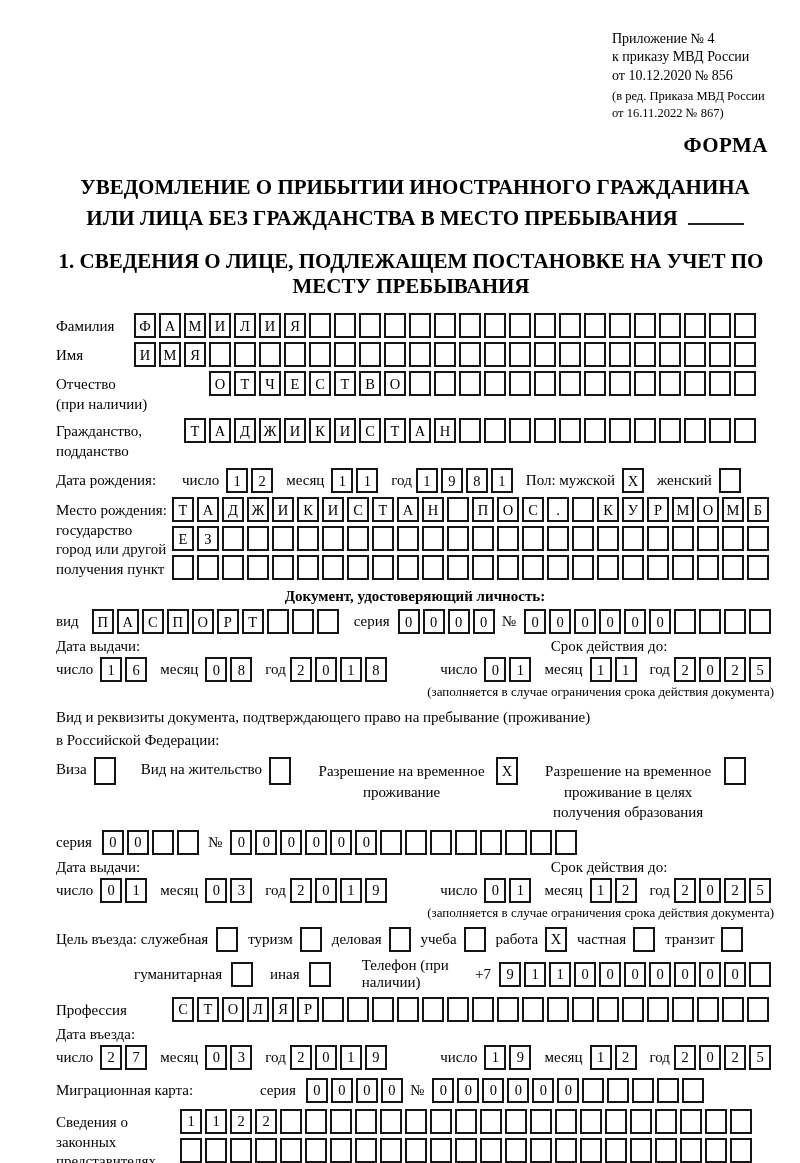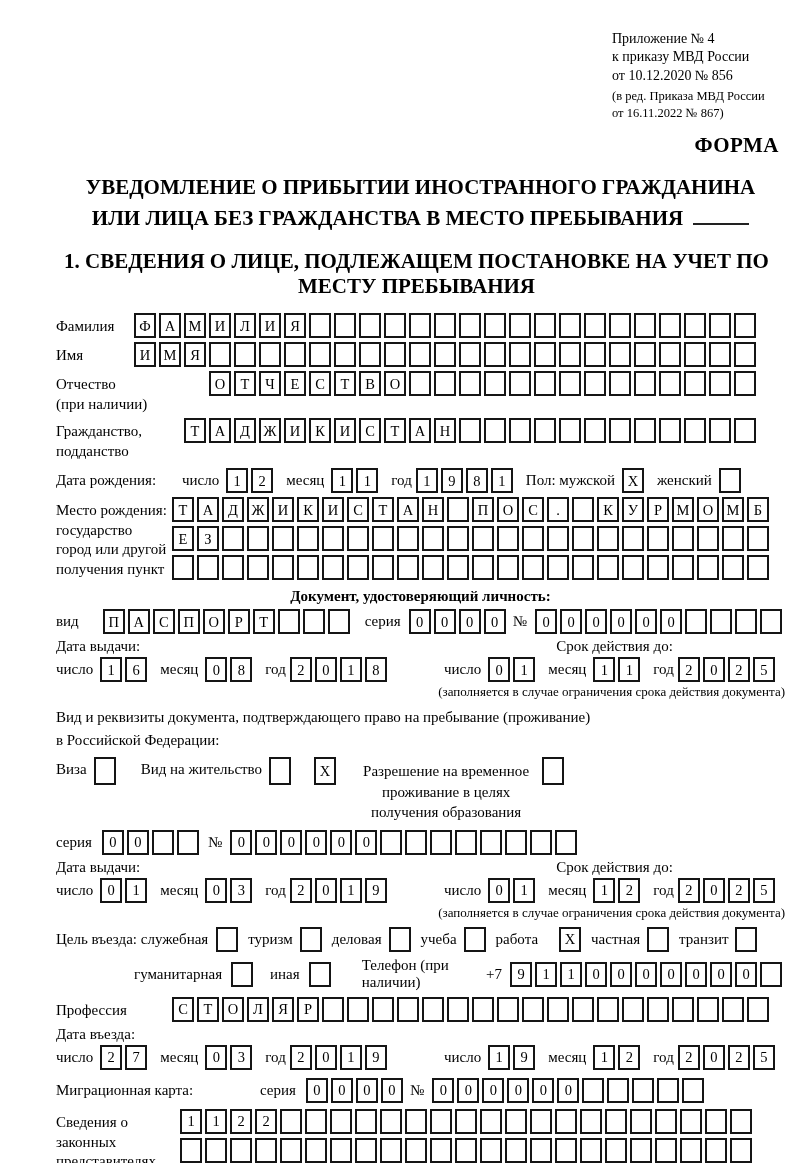--- a/index.html
+++ b/index.html
@@ -1,18 +1,18 @@
 <!DOCTYPE html>
 <html><head>
 <meta charset="utf-8">
 <style>
   html,body{margin:0;padding:0;background:#fff;}
   .page{width:800px;height:1163px;box-sizing:border-box;background:#fff;color:#000;
         font-family:"Liberation Serif","DejaVu Serif",serif;font-size:15px;
-        padding:30px 15px 10px 56px;overflow:hidden;position:relative;}
+        padding:30px 26px 10px 56px;overflow:hidden;position:relative;}
   
   .appendix{margin-left:556px;font-size:14px;line-height:1.32;}
   .appendix .rev{font-size:12.5px;margin-top:3px;line-height:1.32;}
   .forma{ text-align:right;font-weight:bold;margin:12px 6px 0 0;font-size:21px;letter-spacing:.5px;}
   
   .title{text-align:center;font-weight:bold;font-size:21px;line-height:1.45;margin-top:14px;}
   .title .uline{display:inline-block;width:56px;border-bottom:2px solid #222;height:14px;margin-left:10px;}
   .sec-heading{font-weight:bold;font-size:21px;margin:16px 0 14px -8px;text-align:center;}
   
   .frow{display:flex;align-items:flex-start;margin-bottom:4px;}
@@ -402,20 +402,21 @@
       <span class="ol">Виза</span>
       <span class="cell" style="height:28px"></span>
     </div>
     <div class="gap" style="width:22px"></div>
     <div class="opt">
       <span class="ol">Вид на жительство</span>
       <span class="cell" style="height:28px"></span>
     </div>
     <div class="gap" style="width:20px"></div>
     <div class="opt">
+      <span class="ol2" style="width:175px">Разрешение на временное проживание</span>
       <span class="cell" style="height:28px">X</span>
     </div>
     <div class="gap" style="width:18px"></div>
     <div class="opt">
       <span class="ol2" style="width:178px">Разрешение на временное проживание в целях получения образования</span>
       <span class="cell" style="height:28px"></span>
     </div>
   </div>
 
   <div class="frow" style="align-items:center;margin-top:8px">
@@ -497,21 +498,21 @@
 
   <div class="frow" style="align-items:center;margin-top:4px">
     <span>Цель въезда: служебная</span>
     <span class="cell" style="margin-left:8px"></span>
     <span style="margin-left:7px;margin-right:7px">туризм</span>
     <span class="cell"></span>
     <span style="margin-left:7px;margin-right:7px">деловая</span>
     <span class="cell"></span>
     <span style="margin-left:7px;margin-right:7px">учеба</span>
     <span class="cell"></span>
-    <span style="margin-left:7px;margin-right:21px">работа</span>
+    <span style="margin-left:7px;margin-right:7px">работа</span>
     <span class="cell">X</span>
     <span style="margin-left:7px;margin-right:7px">частная</span>
     <span class="cell"></span>
     <span style="margin-left:7px;margin-right:7px">транзит</span>
     <span class="cell"></span>
   </div>
   <div class="frow" style="align-items:center;margin-top:5px">
     <span style="margin-left:78px;margin-right:9px">гуманитарная</span>
     <span class="cell"></span>
     <span style="margin-left:14px;margin-right:9px">иная</span>

